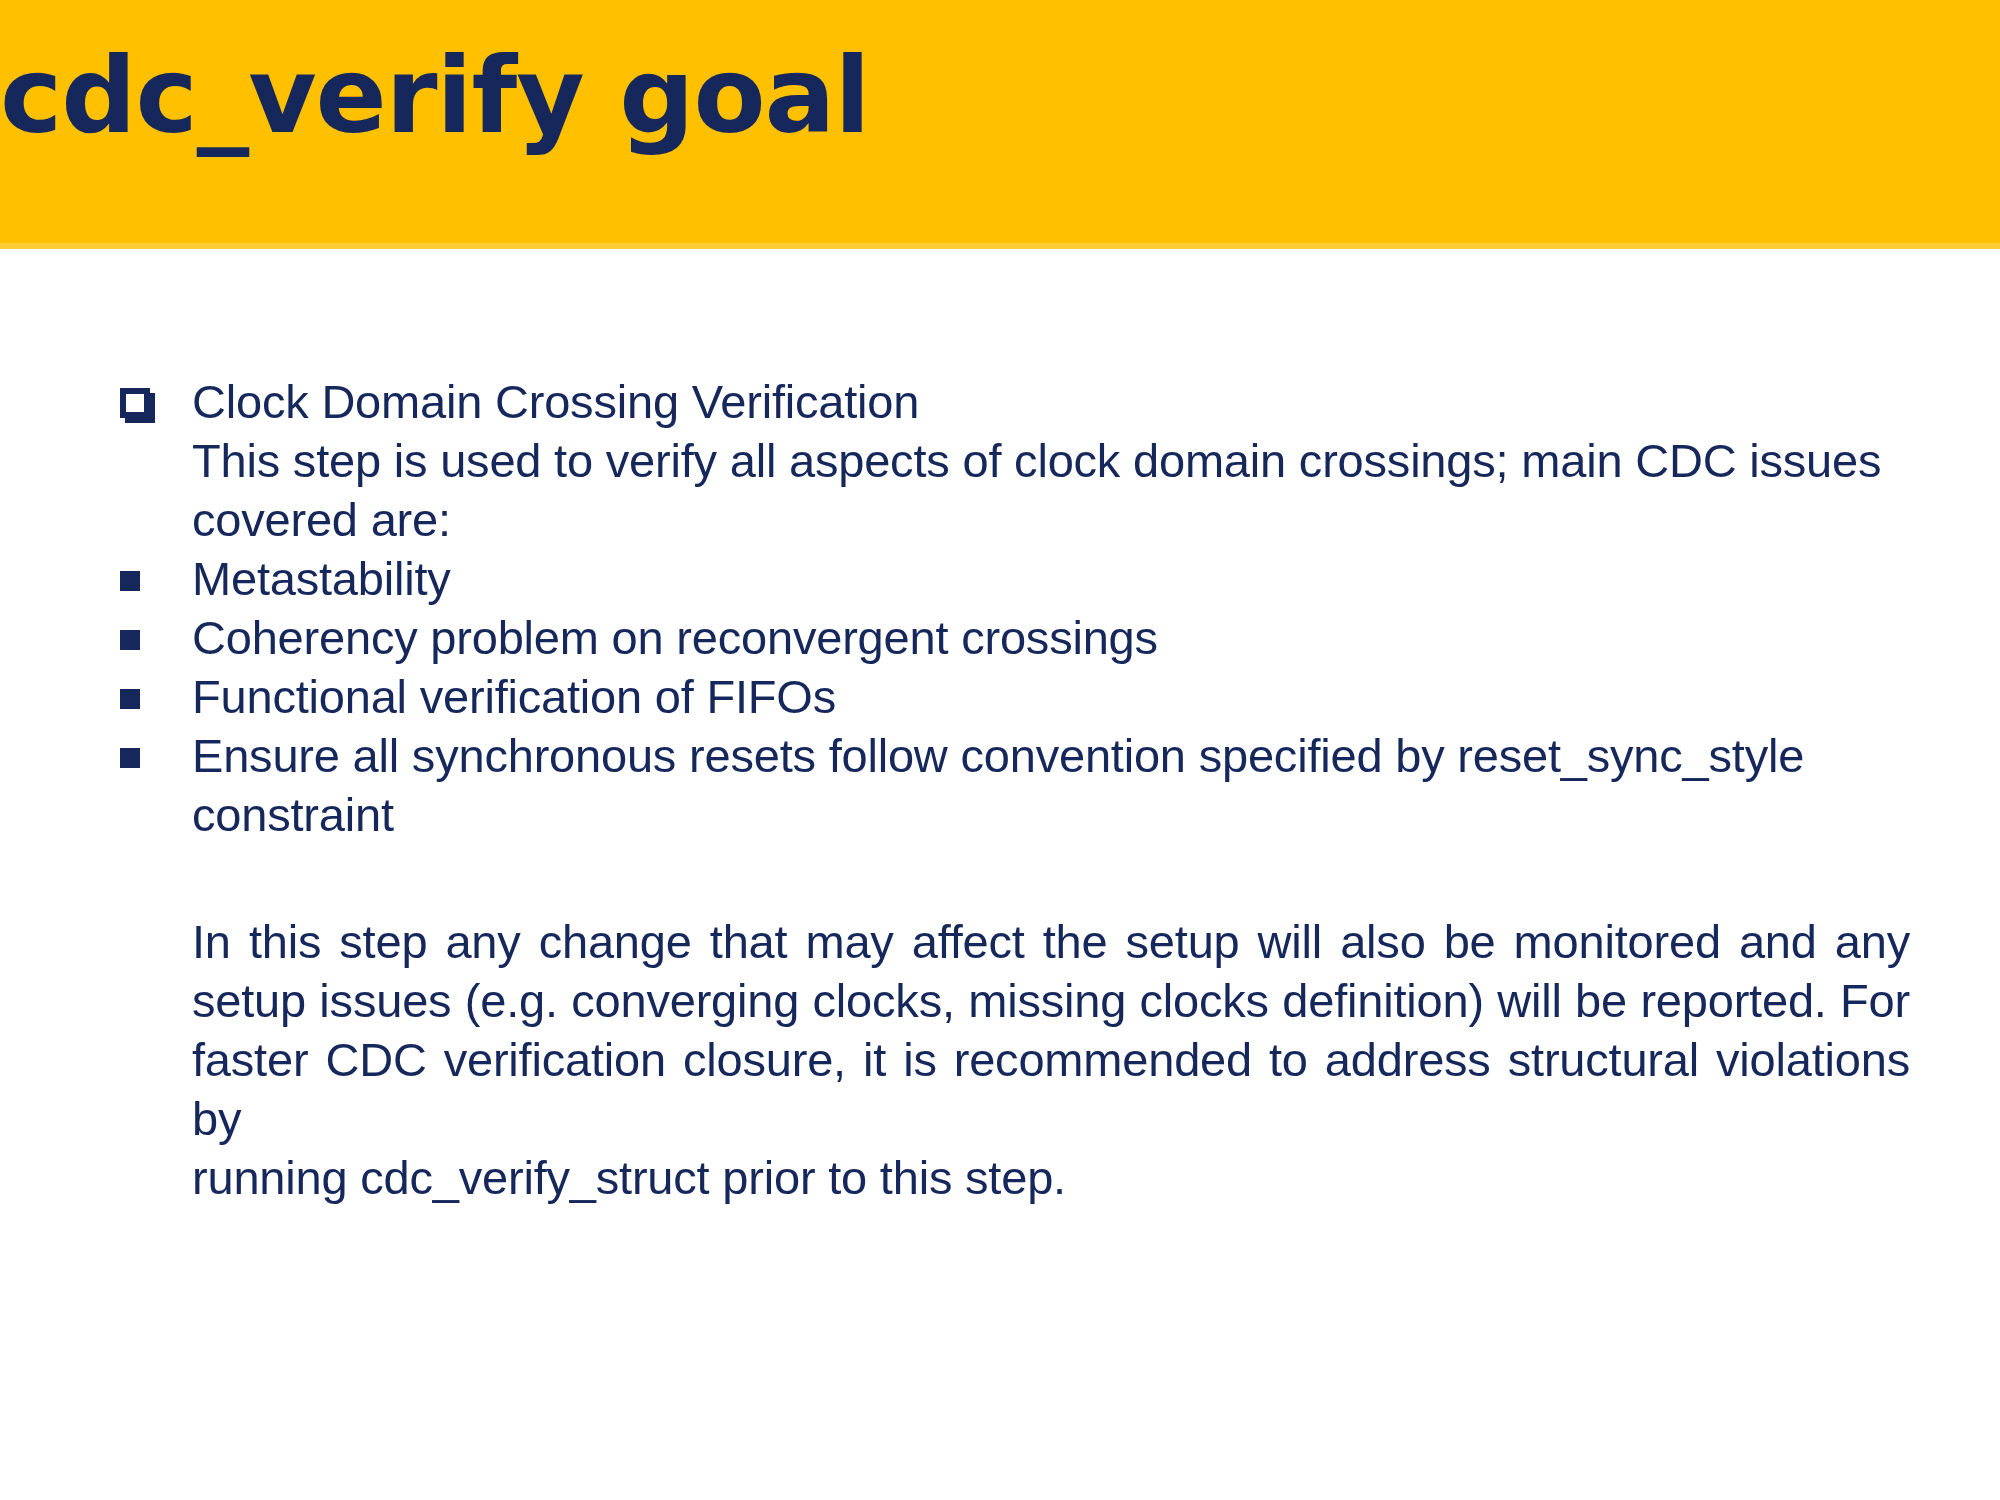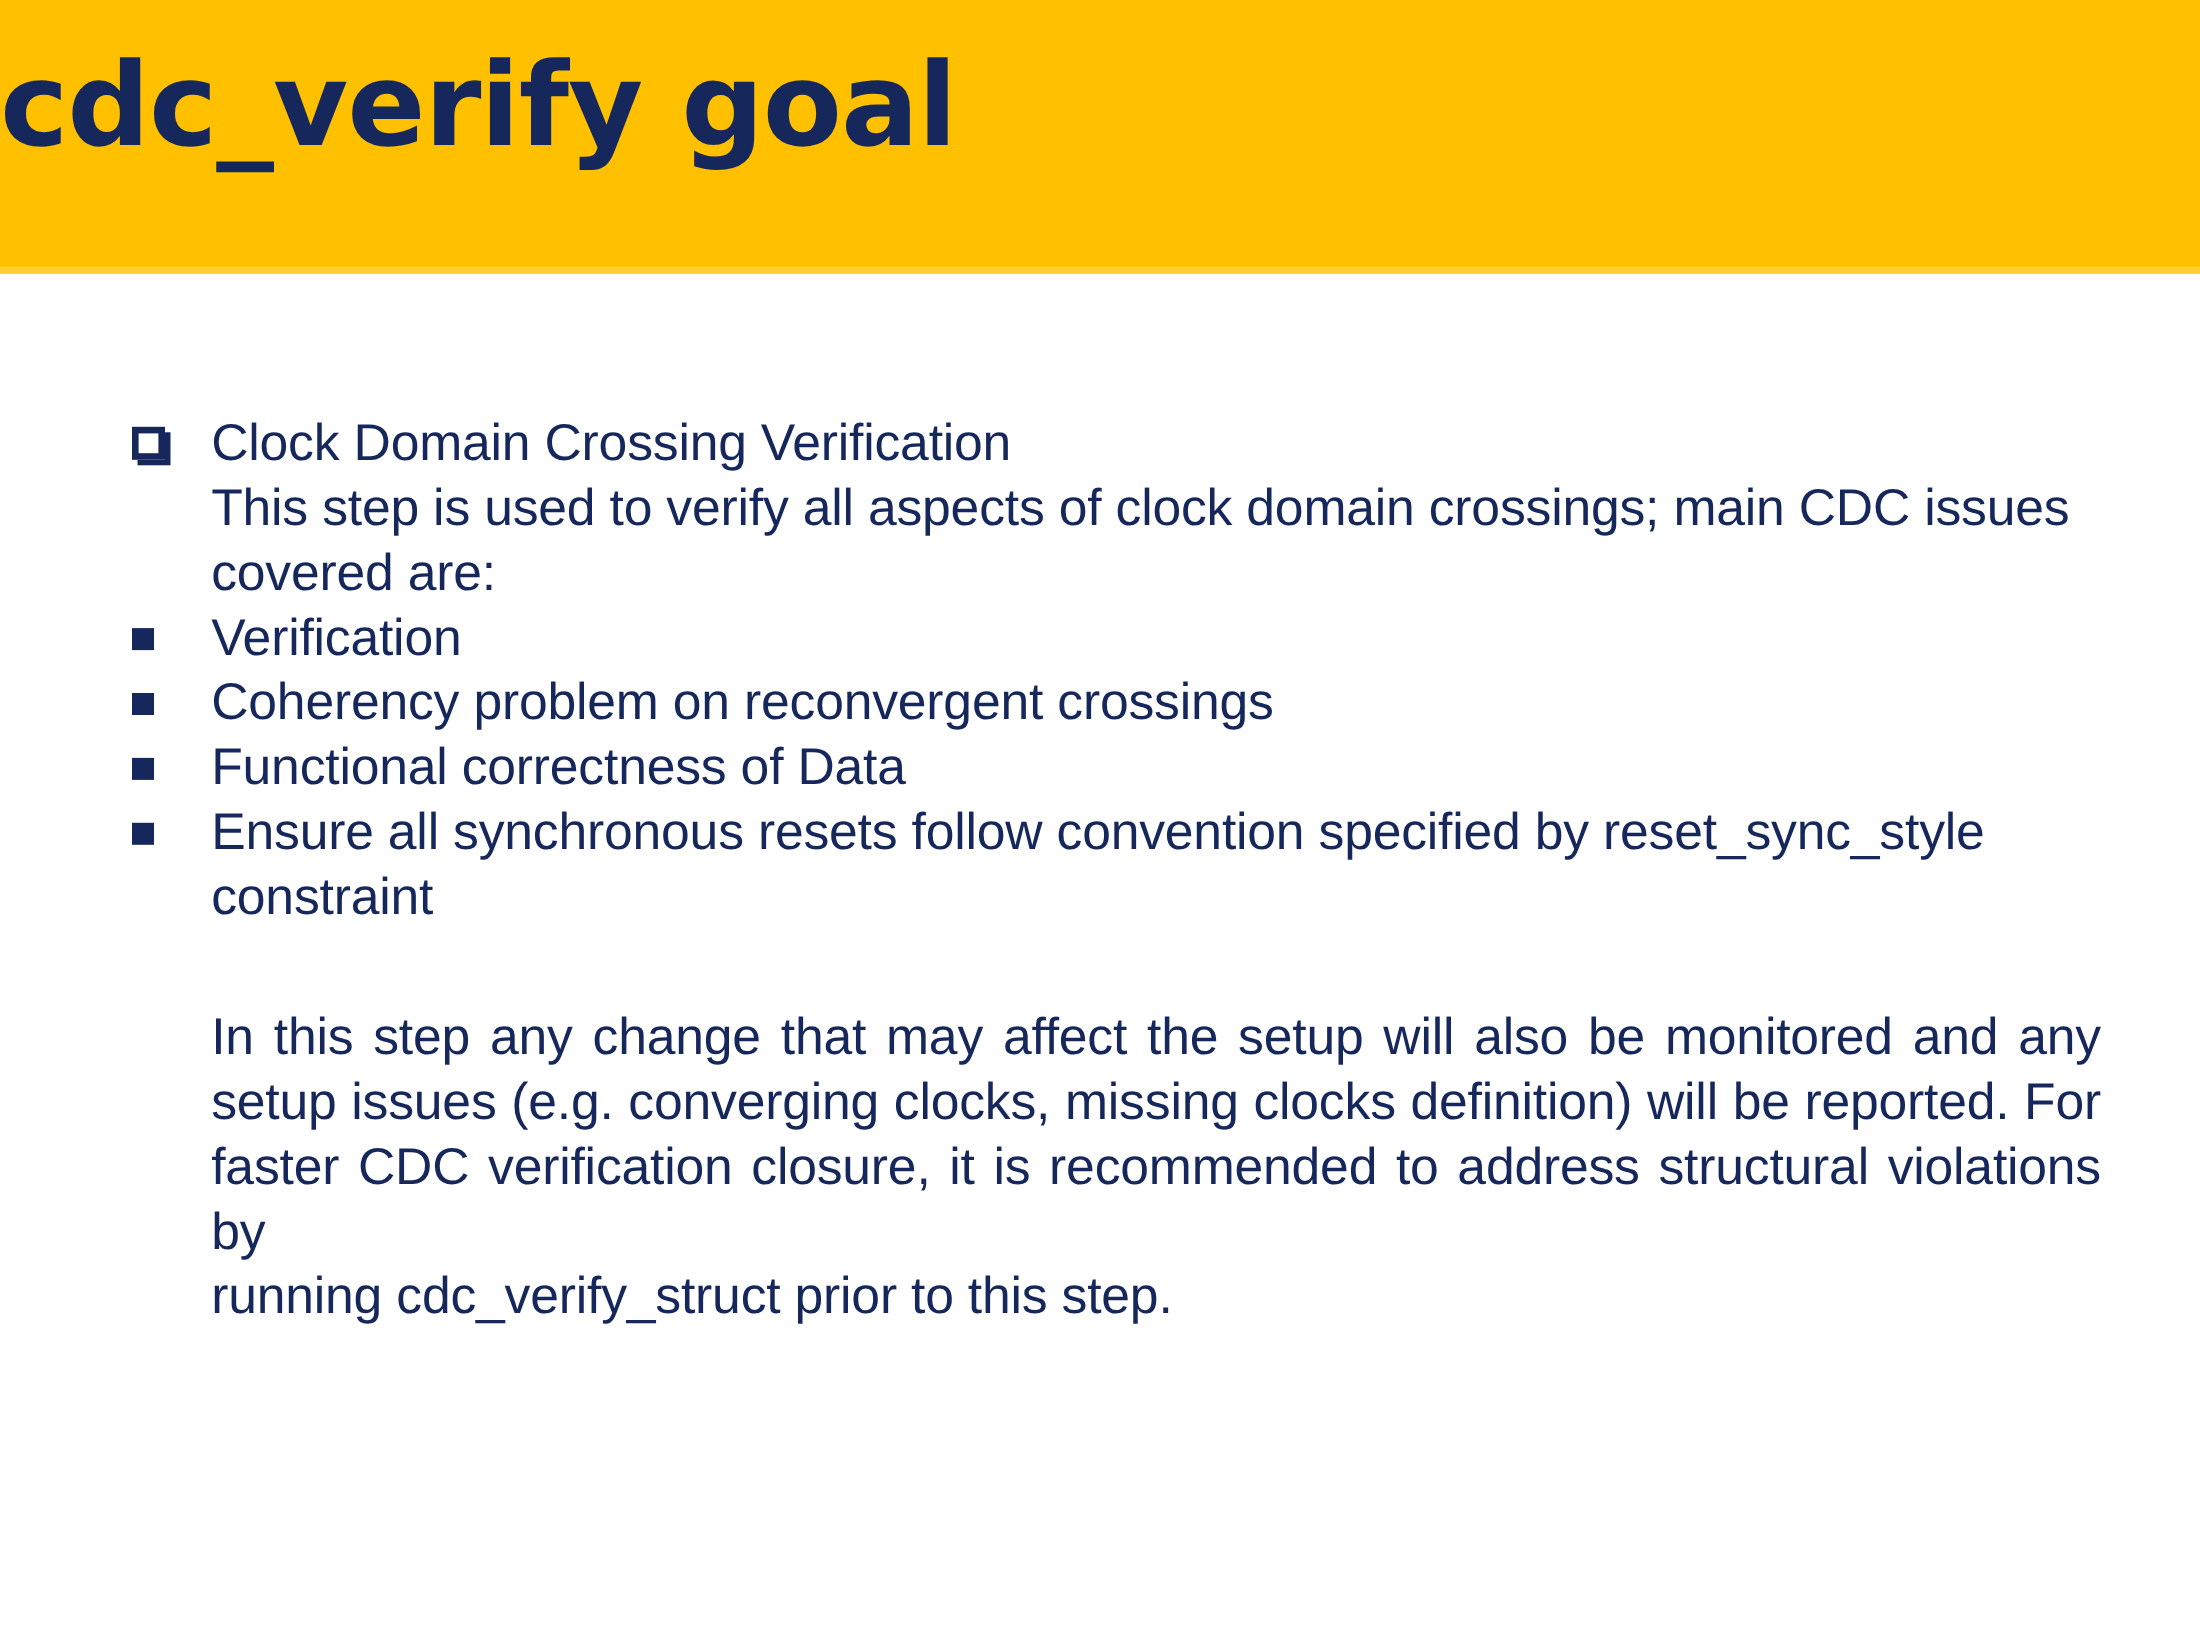--- a/index.html
+++ b/index.html
@@ -160,36 +160,36 @@
         </div>
         <div class="line-text">Clock Domain Crossing Verification</div>
       </div>
 
       <div class="para-indent">This step is used to verify all aspects of clock domain crossings; main CDC issues covered are:</div>
 
       <div class="line-row">
         <div class="bullet-sq">
           <span class="sq-glyph"></span>
         </div>
-        <div class="line-text">Verification</div>
+        <div class="line-text">Metastability</div>
       </div>
 
 
       <div class="line-row">
         <div class="bullet-sq">
           <span class="sq-glyph"></span>
         </div>
         <div class="line-text">Coherency problem on reconvergent crossings</div>
       </div>
 
       <div class="line-row">
         <div class="bullet-sq">
           <span class="sq-glyph"></span>
         </div>
-        <div class="line-text">Functional correctness of Data</div>
+        <div class="line-text">Functional verification of FIFOs</div>
       </div>
 
       <div class="line-row">
         <div class="bullet-sq">
           <span class="sq-glyph"></span>
         </div>
         <div class="line-text">Ensure all synchronous resets follow convention specified by reset_sync_style constraint</div>
       </div>
 
       <div class="spacer-gap"></div>

